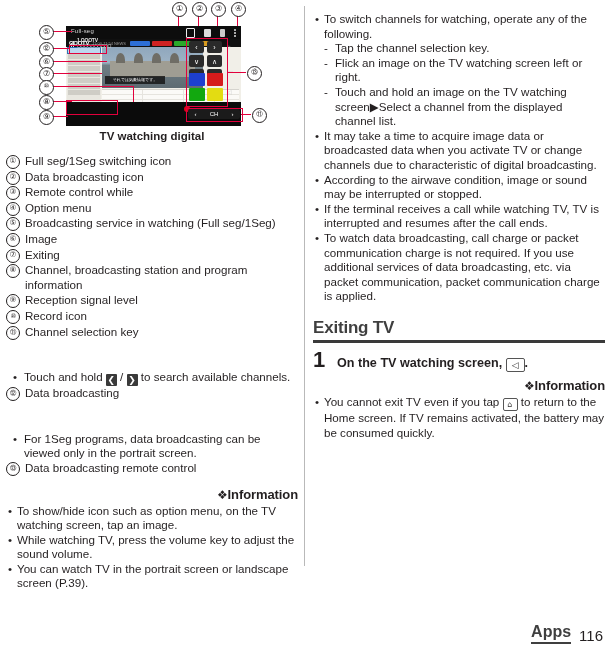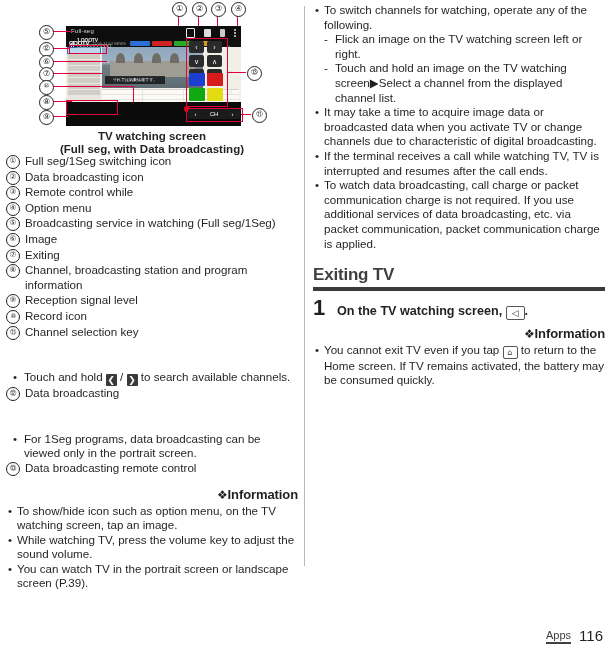--- a/index.html
+++ b/index.html
@@ -19,21 +19,21 @@
   }
 
   
   .col-left {
     position: absolute;
     left: 6px; top: 0;
     width: 292px;
   }
   .col-right {
     position: absolute;
-    left: 313px; top: 3px;
+    left: 313px; top: 12px;
     width: 292px;
   }
   .col-divider {
     position: absolute;
     left: 304px; top: 6px;
     width: 1px; height: 560px;
     background: #b9b9b9;
   }
 
   
@@ -196,21 +196,21 @@
     display:inline-block; border:1px solid #555; border-radius:2px;
     padding:0 5px; font-size:9px; line-height:12px;
     vertical-align:-1px; background:#fff;
     font-family:"DejaVu Sans", sans-serif; color:#333;
   }
   .hwkey.sm { padding:0 4px; font-size:8px; line-height:11px; }
 
   
   .footer { position:absolute; right:6px; bottom:4px; display:flex; align-items:flex-end; gap:8px;}
   .foot-apps {
-    font-size:11px; font-weight:normal; color:#3f3f3f;
+    font-size:16px; font-weight:bold; color:#3f3f3f;
     border-bottom:2px solid #3f3f3f; padding-bottom:1px;
   }
   .foot-page { font-size:15px; color:#231f20; }
 </style>
 </head>
 <body>
 
 <div class="page">
 
   <div class="col-divider"></div>
@@ -353,22 +353,21 @@
       <div class="cnum" style="left:33px;top:55px">⑥</div>
       <div class="cnum" style="left:33px;top:67px">⑦</div>
       <div class="cnum" style="left:33px;top:80px;font-size:6.5px">⑩</div>
       <div class="cnum" style="left:33px;top:95px">⑧</div>
       <div class="cnum" style="left:33px;top:110px">⑨</div>
 
       <div class="cnum" style="left:241px;top:66px;font-size:6.5px">⑬</div>
       <div class="cnum" style="left:246px;top:108px;font-size:6.5px">⑪</div>
 
       <div class="fig-caption">
-        <div>TV watching screen</div>
-        <div>(Full seg, with Data broadcasting)</div>
+        <div>TV watching digital</div>
       </div>
     </div>
 
     <div class="numlist">
       <div class="nli">
         <span class="marker">①</span>
         <span>Full seg/1Seg switching icon</span>
       </div>
       <div class="nli">
         <span class="marker">②</span>
@@ -428,24 +427,26 @@
       <span class="dia">❖</span><span>Information</span>
     </div>
     <div class="bul">To show/hide icon such as option menu, on the TV watching screen, tap an image.</div>
     <div class="bul">While watching TV, press the volume key to adjust the sound volume.</div>
     <div class="bul">You can watch TV in the portrait screen or landscape screen (P.39).</div>
   </div>
 
   <div class="col-right">
 
     <div class="bul">To switch channels for watching, operate any of the following.</div>
+    <div class="dash">Tap the channel selection key.</div>
     <div class="dash">Flick an image on the TV watching screen left or right.</div>
     <div class="dash">Touch and hold an image on the TV watching screen▶Select a channel from the displayed channel list.</div>
 
     <div class="bul">It may take a time to acquire image data or broadcasted data when you activate TV or change channels due to characteristic of digital broadcasting.</div>
+    <div class="bul">According to the airwave condition, image or sound may be interrupted or stopped.</div>
     <div class="bul">If the terminal receives a call while watching TV, TV is interrupted and resumes after the call ends.</div>
     <div class="bul">To watch data broadcasting, call charge or packet communication charge is not required. If you use additional services of data broadcasting, etc. via packet communication, packet communication charge is applied.</div>
 
     <div class="h-exit">Exiting TV</div>
     <div class="h-rule"></div>
 
     <div class="step">
       <div class="step-no">1</div>
       <div class="step-txt">
         <span>On the TV watching screen, </span><span class="hwkey">◁</span><span>.</span>

